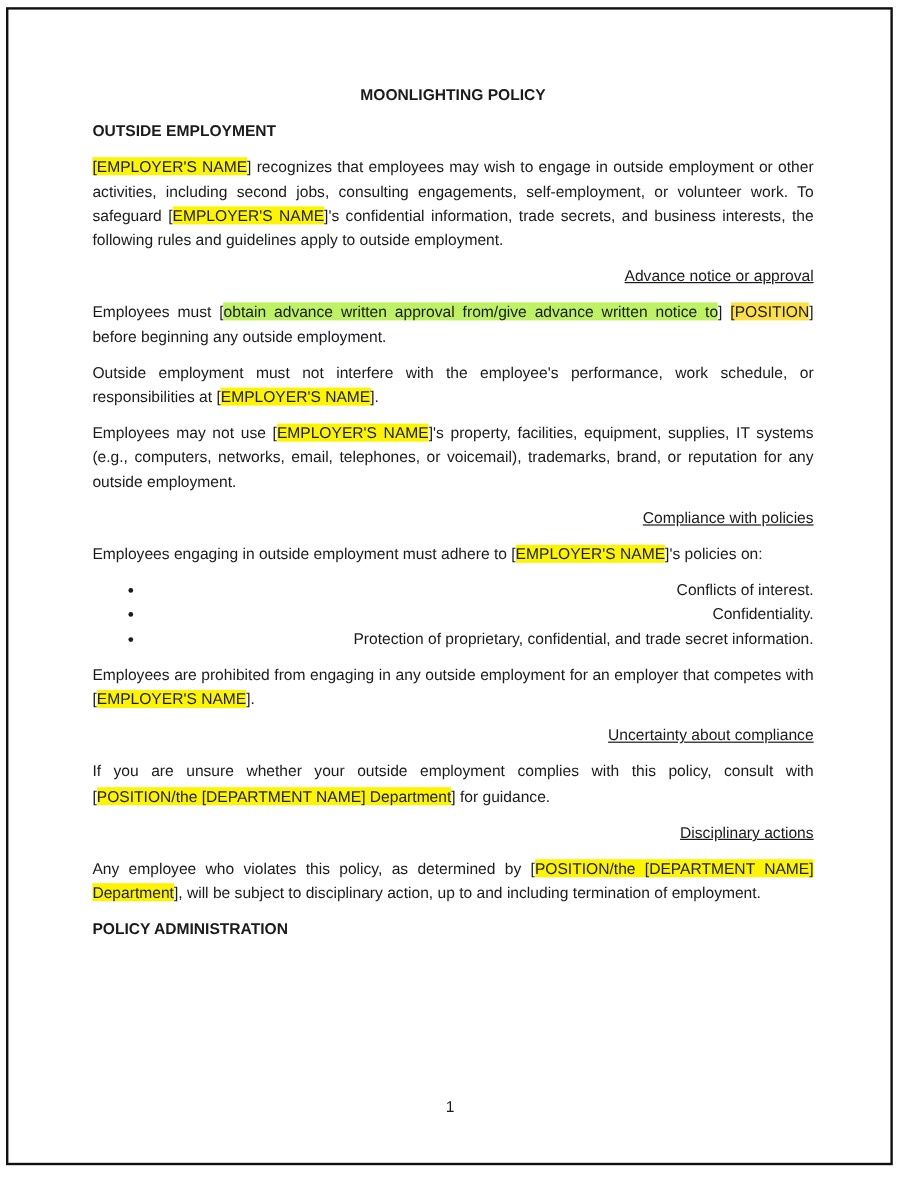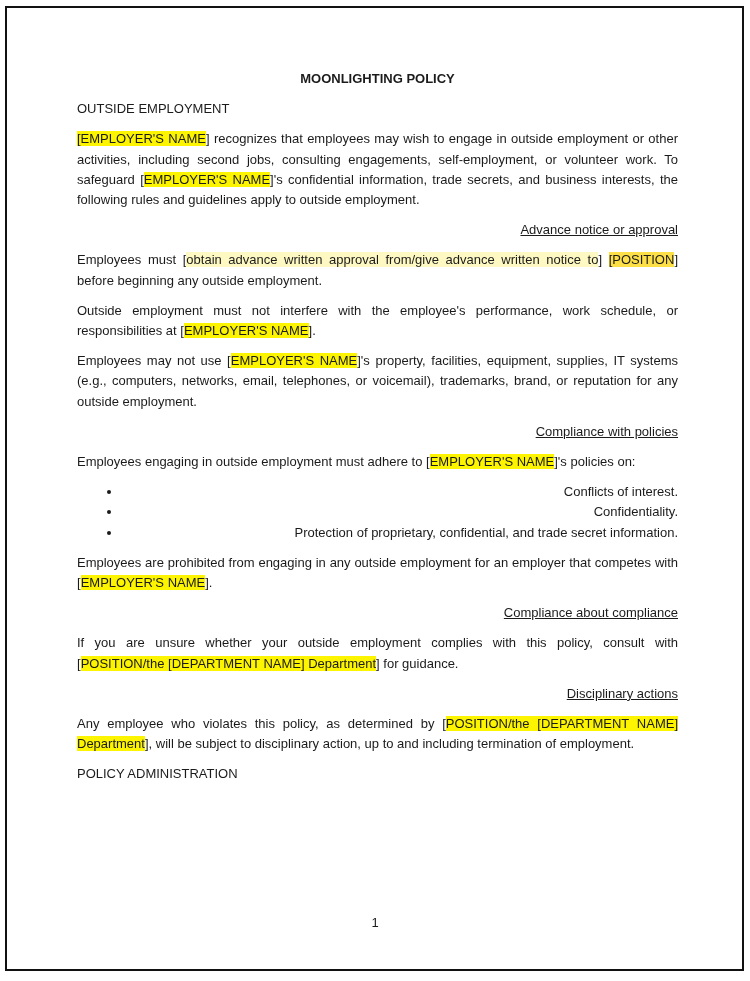--- a/index.html
+++ b/index.html
@@ -32,21 +32,21 @@
     width: 601px;
     font-size: 13px;
     line-height: 20.2px;
   }
   .doc-title {
     font-weight: bold;
     text-align: center;
     margin: 0 0 10px 0;
   }
   .h-bold {
-    font-weight: normal;
+    font-weight: bold;
     margin: 0 0 10px 0;
     text-align: left;
   }
   .h-underline {
     text-decoration: underline;
     margin: 0 0 10px 0;
     text-align: right;
   }
   p.para {
     margin: 0 0 10px 0;
@@ -81,32 +81,32 @@
 
 <div class="canvas" style="color: rgb(27, 27, 27);">
   <div class="page-border" style="border-color: rgb(17, 17, 17);"></div>
 
   <div class="content">
     <div class="doc-title">MOONLIGHTING POLICY</div>
     <div id="blocks">
         <div class="h-bold">OUTSIDE EMPLOYMENT</div>
         <p class="para"><span class="hl" style="background-color: rgb(253, 244, 0);">[EMPLOYER'S NAME</span><span>] recognizes that employees may wish to engage in outside employment or other activities, including second jobs, consulting engagements, self-employment, or volunteer work. To safeguard [</span><span class="hl" style="background-color: rgb(253, 244, 0);">EMPLOYER'S NAME</span><span>]'s confidential information, trade secrets, and business interests, the following rules and guidelines apply to outside employment.</span></p>
         <div class="h-underline">Advance notice or approval</div>
-        <p class="para"><span>Employees must [</span><span class="hl" style="background-color: #fef9c3;">obtain advance written approval from/give advance written notice to</span><span>] </span><span class="hl" style="background-color: #fde047;">[POSITION</span><span>] before beginning any outside employment.</span></p>
+        <p class="para"><span>Employees must [</span><span class="hl" style="background-color: #bef264;">obtain advance written approval from/give advance written notice to</span><span>] </span><span class="hl" style="background-color: #fde047;">[POSITION</span><span>] before beginning any outside employment.</span></p>
         <p class="para"><span>Outside employment must not interfere with the employee's performance, work schedule, or responsibilities at [</span><span class="hl" style="background-color: rgb(253, 244, 0);">EMPLOYER'S NAME</span><span>].</span></p>
         <p class="para"><span>Employees may not use [</span><span class="hl" style="background-color: rgb(253, 244, 0);">EMPLOYER'S NAME</span><span>]'s property, facilities, equipment, supplies, IT systems (e.g., computers, networks, email, telephones, or voicemail), trademarks, brand, or reputation for any outside employment.</span></p>
         <div class="h-underline">Compliance with policies</div>
         <p class="para"><span>Employees engaging in outside employment must adhere to [</span><span class="hl" style="background-color: rgb(253, 244, 0);">EMPLOYER'S NAME</span><span>]'s policies on:</span></p>
         <ul class="bullets">
           <li>Conflicts of interest.</li>
           <li>Confidentiality.</li>
           <li>Protection of proprietary, confidential, and trade secret information.</li>
         </ul>
         <p class="para"><span>Employees are prohibited from engaging in any outside employment for an employer that competes with [</span><span class="hl" style="background-color: rgb(253, 244, 0);">EMPLOYER'S NAME</span><span>].</span></p>
-        <div class="h-underline">Compliance about compliance</div>
+        <div class="h-underline">Uncertainty about compliance</div>
         <p class="para"><span>If you are unsure whether your outside employment complies with this policy, consult with [</span><span class="hl" style="background-color: rgb(253, 244, 0);">POSITION/the [DEPARTMENT NAME] Department</span><span>] for guidance.</span></p>
         <div class="h-underline">Disciplinary actions</div>
         <p class="para"><span>Any employee who violates this policy, as determined by [</span><span class="hl" style="background-color: rgb(253, 244, 0);">POSITION/the [DEPARTMENT NAME] Department</span><span>], will be subject to disciplinary action, up to and including termination of employment.</span></p>
         <div class="h-bold">POLICY ADMINISTRATION</div>
       </div>
   </div>
 
   <div class="footer">1</div>
 </div>
 

